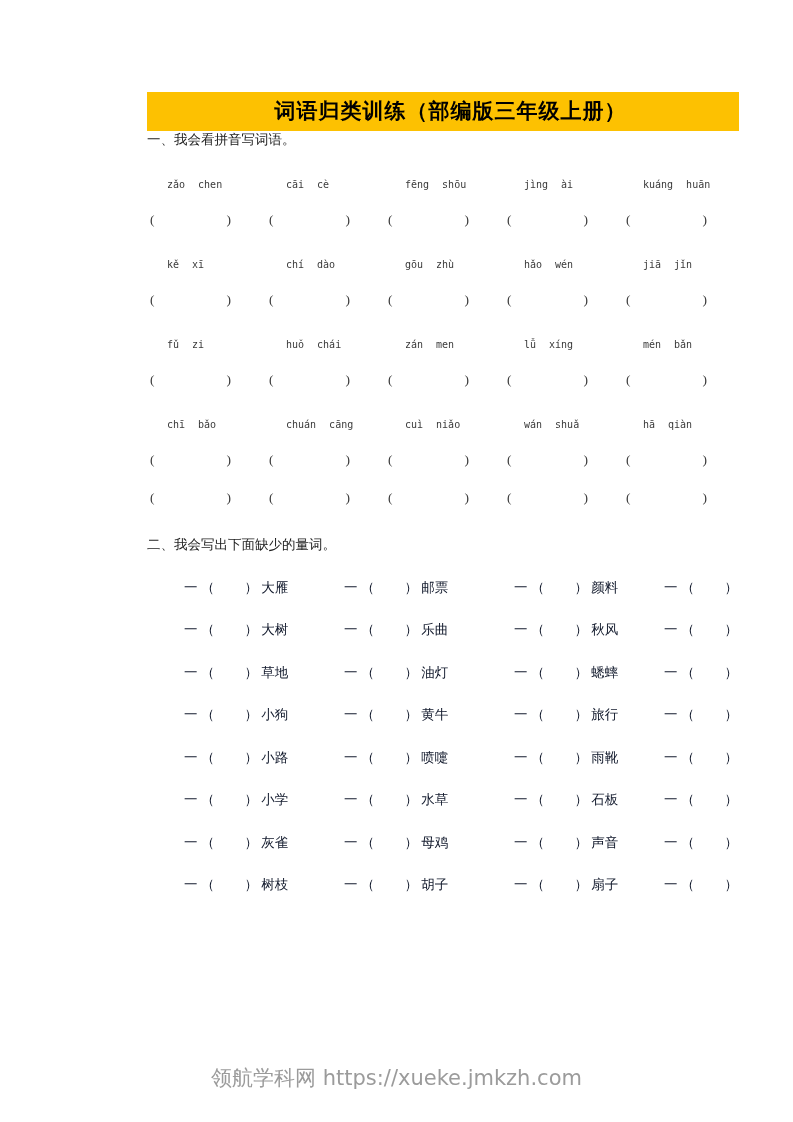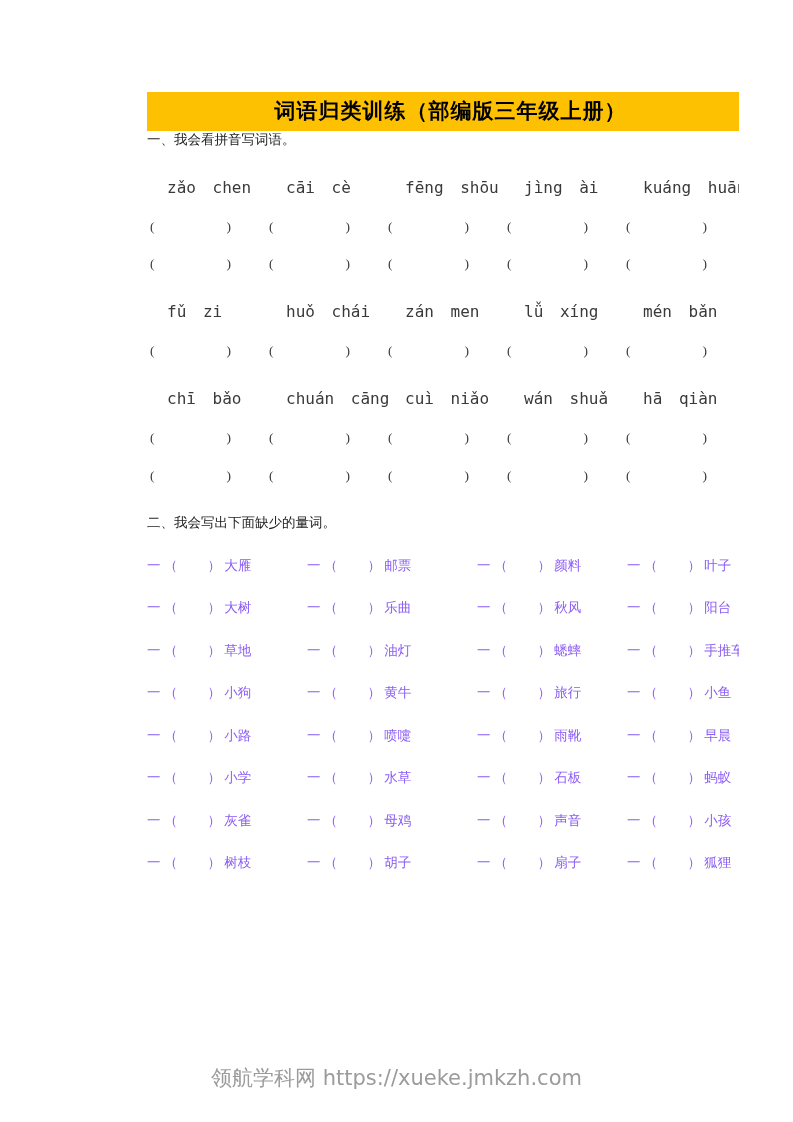--- a/index.html
+++ b/index.html
@@ -44,42 +44,42 @@
     color: #1c1c1c;
   }
   .sec2-heading { margin-top: 32px; }
   .pinyin-row { display: flex; margin-top: 31px; }
   .pinyin-cell {
     flex: 0 0 119px;
     width: 119px;
     box-sizing: border-box;
     padding-left: 20px;
     font-family: "DejaVu Sans Mono", "Liberation Mono", monospace;
-    font-size: 16px;
+    font-size: 10px;
     color: #3a3a3a;
     word-spacing: 7px;
     white-space: nowrap;
   }
   .blank-row { display: flex; margin-top: 22px; padding-left: 3px; }
   .blank-cell {
     flex: 0 0 119px;
     width: 119px;
     box-sizing: border-box;
     font-size: 13.5px;
     color: #3a3a3a;
     white-space: nowrap;
   }
   .blank-spacer { display: inline-block; width: 72px; }
   .mw-grid {
     margin-top: 27px;
     display: grid;
     grid-template-columns: 160px 170px 150px auto;
     row-gap: 27px;
   }
-  .mw-item { font-size: 13.5px; white-space: nowrap; color: #8b5cf6; }
+  .mw-item { font-size: 13.5px; white-space: nowrap; color: #0f172a; margin-left: 37px; }
   .mw-blank { display: inline-block; width: 30px; }
   .footer {
     position: absolute;
     left: 0;
     top: 1066px;
     width: 100%;
     text-align: center;
     font-family: "DejaVu Sans", "Liberation Sans", sans-serif;
     font-size: 21px;
     color: #9b9b9b;
@@ -105,20 +105,27 @@
           <span class="pinyin-cell">fēng shōu</span>
           <span class="pinyin-cell">jìng ài</span>
           <span class="pinyin-cell">kuáng huān</span>
         </div>
         <div class="blank-row">
           <span class="blank-cell"><span>(</span><span class="blank-spacer"></span><span>)</span></span>
           <span class="blank-cell"><span>(</span><span class="blank-spacer"></span><span>)</span></span>
           <span class="blank-cell"><span>(</span><span class="blank-spacer"></span><span>)</span></span>
           <span class="blank-cell"><span>(</span><span class="blank-spacer"></span><span>)</span></span>
           <span class="blank-cell"><span>(</span><span class="blank-spacer"></span><span>)</span></span>
+        </div>
+        <div class="pinyin-row">
+          <span class="pinyin-cell">kě xī</span>
+          <span class="pinyin-cell">chí dào</span>
+          <span class="pinyin-cell">gōu zhù</span>
+          <span class="pinyin-cell">hǎo wén</span>
+          <span class="pinyin-cell">jiā jǐn</span>
         </div>
         <div class="blank-row">
           <span class="blank-cell"><span>(</span><span class="blank-spacer"></span><span>)</span></span>
           <span class="blank-cell"><span>(</span><span class="blank-spacer"></span><span>)</span></span>
           <span class="blank-cell"><span>(</span><span class="blank-spacer"></span><span>)</span></span>
           <span class="blank-cell"><span>(</span><span class="blank-spacer"></span><span>)</span></span>
           <span class="blank-cell"><span>(</span><span class="blank-spacer"></span><span>)</span></span>
         </div>
         <div class="pinyin-row">
           <span class="pinyin-cell">fǔ zi</span>

